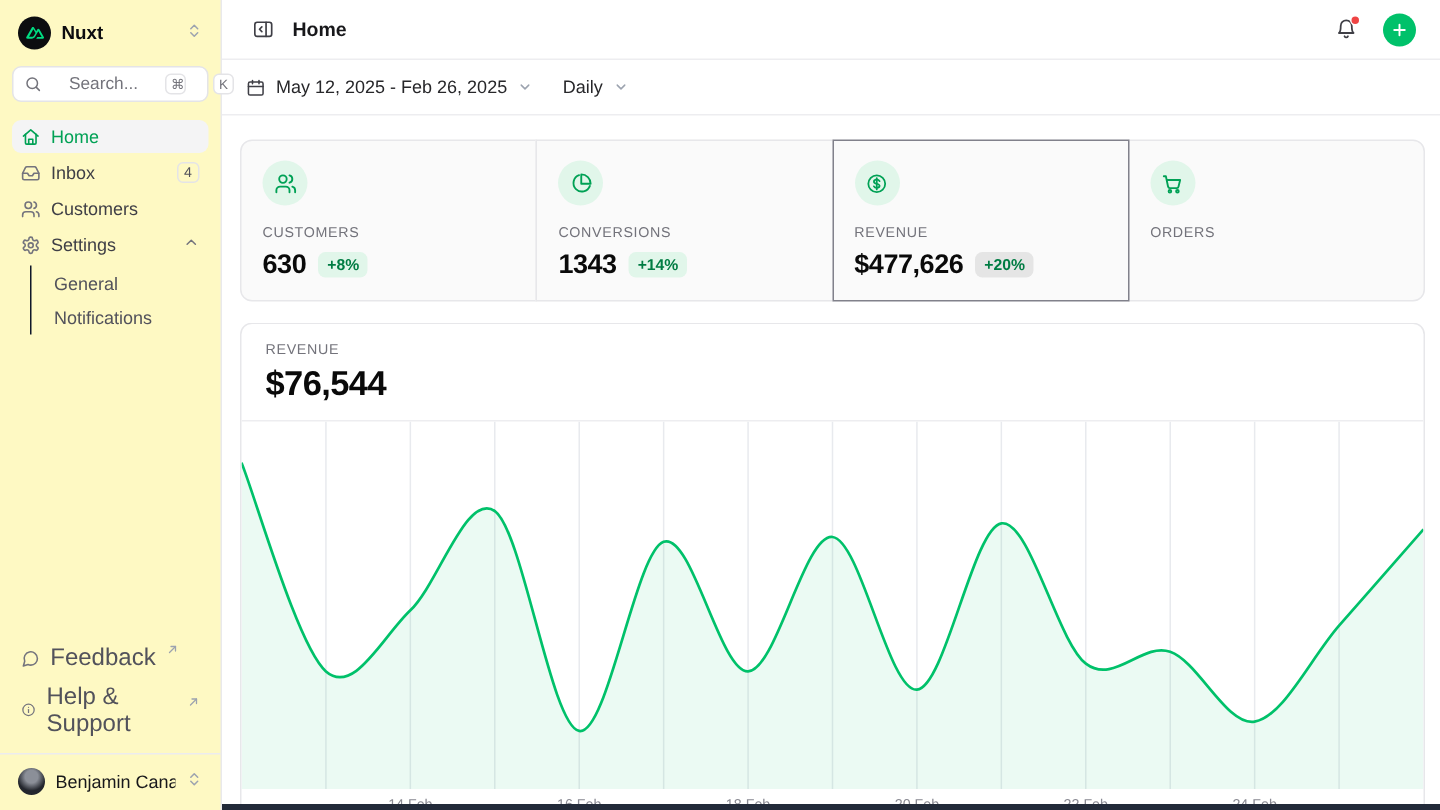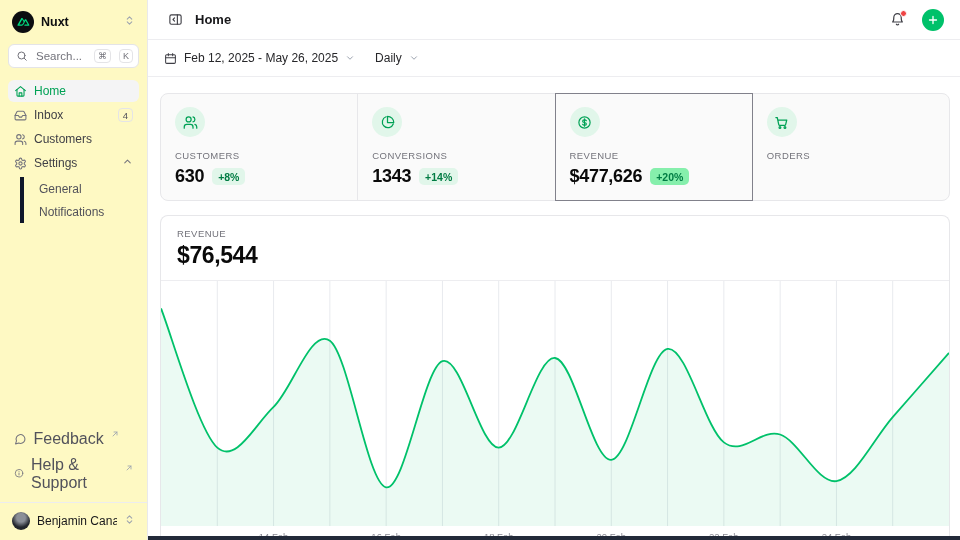--- a/index.html
+++ b/index.html
@@ -9,36 +9,36 @@
 
   
   .sidebar { width:148px; min-width:148px; background:#fef9c3; border-right:1px solid #e9e9ec;
              display:flex; flex-direction:column; padding:9px 8px 0; }
   .logo-row { display:flex; align-items:center; gap:7px; padding:2px 4px 11px; cursor:pointer; }
   .logo-badge { width:22px; height:22px; border-radius:50%; background:#0c0d10; display:flex;
                 align-items:center; justify-content:center; flex:none; }
   .logo-badge svg { width:13px; height:13px; }
   .brand-name { font-size:12.5px; font-weight:700; flex:1; color:#0c0d10; }
   .updown svg { width:11px; height:11px; color:#9ca3af; }
-  .search-box { display:flex; align-items:center; gap:8px; border:1px solid #e4e4e7; border-radius:6px;
+  .search-box { display:flex; align-items:center; gap:18px; border:1px solid #e4e4e7; border-radius:6px;
                 padding:4px 5px 4px 7px; color:#73737b; font-size:11.5px; margin-bottom:12px; background:#fff; cursor:text; }
   .search-box svg { width:12px; height:12px; flex:none; }
   .search-box .ph { flex:1; }
   kbd { font-size:9px; border:1px solid #e4e4e7; border-radius:4px; padding:1px 3px; min-width:14px;
         text-align:center; color:#73737b; background:#fff; font-family:inherit; }
   .nav { display:flex; flex-direction:column; gap:2px; }
   .nav-item { display:flex; align-items:center; gap:7px; padding:4px 6px; border-radius:6px;
               font-size:12px; color:#3f3f46; cursor:pointer; }
   .nav-item svg { width:13px; height:13px; color:#74747d; flex:none; }
   .nav-item.active { background:#f4f4f5; color:#00a155; font-weight:500; }
   .nav-item.active svg { color:#00a155; }
   .nav-label { flex:1; }
   .badge-count { font-size:9.5px; border:1px solid #e4e4e7; border-radius:4px; padding:0.5px 4px; color:#52525b; }
   .chev svg { width:11px; height:11px; color:#74747d; }
-  .sub-list { margin-left:12px; border-left:4px solid #0f172a; display:flex; flex-direction:column; margin-top:1px; }
+  .sub-list { margin-left:12px; border-left:1px solid #0f172a; display:flex; flex-direction:column; margin-top:1px; }
   .sub-item { font-size:12px; color:#52525b; padding:4.5px 4px 4.5px 15px; cursor:pointer; border-radius:0 6px 6px 0; }
   .spacer { flex:1; }
   .foot-item { display:flex; align-items:center; gap:7px; font-size:16px; color:#52525b; padding:3.5px 6px; cursor:pointer; }
   .foot-item svg.fi { width:12.5px; height:12.5px; color:#74747d; }
   .ext svg { width:8px; height:8px; color:#9ca3af; vertical-align:super; }
   .user-row { border-top:1px solid #ececef; margin:7px -8px 0; padding:9px 12px 10px; display:flex;
               align-items:center; gap:7px; font-size:12px; font-weight:500; cursor:pointer; }
   .avatar { width:18px; height:18px; border-radius:50%; flex:none;
             background:radial-gradient(circle at 50% 32%, #8b8f98 0 28%, #23262d 62%), #3a3d44; }
   .user-name { flex:1; white-space:nowrap; overflow:hidden; }
@@ -229,21 +229,21 @@
           </svg>
       </button>
     </div>
 
     <div class="toolbar">
       <button class="tool-btn">
         <svg class="ci" viewBox="0 0 24 24" fill="none" stroke="currentColor" stroke-width="1.9" stroke-linecap="round" stroke-linejoin="round">
             <rect x="3" y="5" width="18" height="16" rx="2"></rect>
             <path d="M8 3v4M16 3v4M3 10.5h18"></path>
           </svg>
-        <span>Feb 12, 2025 - May 26, 2025</span>
+        <span>May 12, 2025 - Feb 26, 2025</span>
         <svg class="cd" viewBox="0 0 24 24" fill="none" stroke="currentColor" stroke-width="2.4" stroke-linecap="round" stroke-linejoin="round">
             <path d="m6 9 6 6 6-6"></path>
           </svg>
       </button>
       <button class="tool-btn">
         <span>Daily</span>
         <svg class="cd" viewBox="0 0 24 24" fill="none" stroke="currentColor" stroke-width="2.4" stroke-linecap="round" stroke-linejoin="round">
             <path d="m6 9 6 6 6-6"></path>
           </svg>
       </button>
@@ -284,21 +284,21 @@
           <span class="icon-circle">
               <svg viewBox="0 0 24 24" fill="none" stroke="currentColor" stroke-width="1.9" stroke-linecap="round" stroke-linejoin="round">
                 <circle cx="12" cy="12" r="9"></circle>
                 <path d="M15 9.2c-.5-.9-1.6-1.5-3-1.5-1.8 0-3 .9-3 2.1 0 2.9 6 1.5 6 4.4 0 1.2-1.2 2.1-3 2.1-1.4 0-2.5-.6-3-1.5"></path>
                 <path d="M12 6v12"></path>
               </svg>
             </span>
           <div class="stat-label">REVENUE</div>
           <div class="stat-value-row">
             <span class="stat-value">$477,626</span>
-            <span class="delta" style="background: #86efac; color: rgb(0, 124, 67);">+20%</span>
+            <span class="delta" style="background: #e5e5e5; color: rgb(0, 124, 67);">+20%</span>
           </div>
         </div>
         <div class="stat-card">
           <span class="icon-circle">
               <svg viewBox="0 0 24 24" fill="none" stroke="currentColor" stroke-width="2" stroke-linecap="round" stroke-linejoin="round">
                 <circle cx="9.5" cy="20" r="1.4"></circle>
                 <circle cx="17.5" cy="20" r="1.4"></circle>
                 <path d="M3 4h2.2l2.3 11a2 2 0 0 0 2 1.6h7.2a2 2 0 0 0 2-1.6L20.4 8H6"></path>
               </svg>
             </span>

